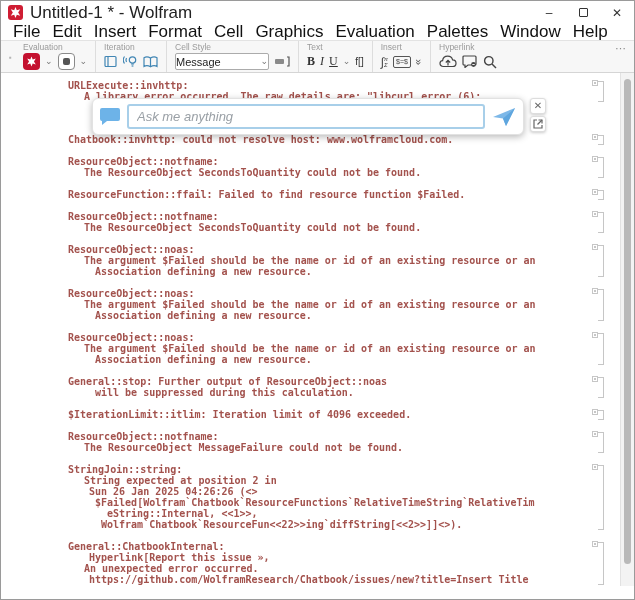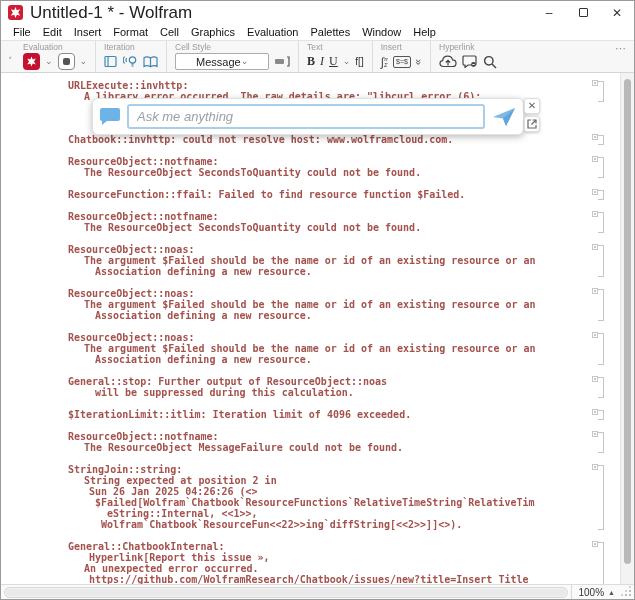--- a/index.html
+++ b/index.html
@@ -9,36 +9,36 @@
   
   .titlebar { height:23px; display:flex; align-items:center; background:#ffffff; padding-left:7px; }
   .app-logo { width:15px; height:15px; background:#cf1d33; border-radius:3px; display:flex; align-items:center; justify-content:center; margin-right:7px; flex:0 0 auto; }
   .title-text { font-size:17px; color:#222; flex:1 1 auto; white-space:nowrap; }
   .win-controls { display:flex; height:23px; }
   .win-btn { width:34px; height:23px; display:flex; align-items:center; justify-content:center; font-size:12px; color:#333; }
   .win-btn .maxbox { width:9px; height:9px; border:1px solid #333; border-radius:1px; display:block; }
 
   
   .menubar { height:16px; display:flex; align-items:center; padding-left:6px; background:#fff; }
-  .menu-item { font-size:11px; color:#111; padding:0 6px; white-space:nowrap; }
+  .menu-item { font-size:17px; color:#111; padding:0 6px; white-space:nowrap; }
 
   
   .toolbar { height:33px; background:#f7f7f7; border-top:1px solid #e3e3e3; border-bottom:1px solid #d5d5d5; display:flex; position:relative; padding-left:8px; }
   .tb-handle { width:6px; color:#b5b5b5; font-size:8px; line-height:33px; }
   .tb-section { padding:1px 8px 2px 8px; border-right:1px solid #ddd; display:flex; flex-direction:column; }
   .tb-section:last-of-type { border-right:none; }
   .tb-label { font-size:8.5px; color:#9a9a9a; height:11px; line-height:11px; white-space:nowrap; }
   .tb-icons { display:flex; align-items:center; gap:5px; height:19px; }
   .tb-btn { display:flex; align-items:center; justify-content:center; cursor:default; }
   .chev { color:#777; font-size:9px; line-height:9px; }
   .run-btn { width:17px; height:17px; background:#c4112f; border-radius:4px; color:#fff; }
   .abort-btn { width:17px; height:17px; border:1.5px solid #8a8a8a; border-radius:4px; background:#fff; display:flex; align-items:center; justify-content:center; }
   .abort-btn i { width:7px; height:7px; background:#555; border-radius:2px; display:block; }
   .blue-ic { color:#4186b4; }
-  .style-select { width:94px; height:17px; border:1px solid #ababab; border-radius:2px; background:#fff; font-size:11px; color:#222; display:flex; align-items:center; padding:0 20px; justify-content:space-between; }
+  .style-select { width:94px; height:17px; border:1px solid #ababab; border-radius:2px; background:#fff; font-size:11px; color:#222; display:flex; align-items:center; padding:0 0; justify-content:space-between; }
   .mini { font-size:10px; color:#555; white-space:nowrap; }
   .stack { display:flex; flex-direction:column; align-items:center; font-size:6px; line-height:6px; color:#555; }
   .bold-ic { font-weight:bold; font-family:"Liberation Serif", serif; font-size:12px; color:#333; }
   .ital-ic { font-style:italic; font-family:"Liberation Serif", serif; font-size:12px; color:#333; }
   .und-ic { text-decoration:underline; font-family:"Liberation Serif", serif; font-size:12px; color:#333; }
   .f-ic { font-size:10px; color:#333; }
   .int-ic { font-size:12px; color:#444; display:flex; align-items:center; }
   .int-ic .lims { display:flex; flex-direction:column; font-size:6px; line-height:6px; font-style:italic; }
   .inline-ic { border:1px solid #555; border-radius:2px; font-size:7px; color:#444; padding:0 2px; height:12px; line-height:11px; }
   .dblchev { transform:rotate(90deg); font-size:11px; color:#555; }
@@ -54,21 +54,21 @@
   .ind-3{padding-left:27px} .ind-4{padding-left:33px} .ind-5{padding-left:39px}
   .bracket { position:absolute; right:-14px; top:1px; bottom:0; width:6px; border:1px solid #c6c6c6; border-left:none; }
   .bicon { position:absolute; top:-2px; left:-6px; width:6px; height:6px; border:1px solid #c6c6c6; background:#fff; }
   .bicon::after { content:""; position:absolute; left:1px; top:1px; width:2px; height:2px; background:#c6c6c6; }
 
   
   .vscroll { position:absolute; top:0; right:0; bottom:0; width:14px; background:#f3f3f3; border-left:1px solid #e2e2e2; }
   .vthumb { position:absolute; top:6px; bottom:22px; left:3px; width:7px; background:#b9b9b9; border-radius:4px; }
 
   
-  .ask-overlay { position:absolute; left:91px; top:25px; display:flex; align-items:flex-start; gap:0; }
+  .ask-overlay { position:absolute; left:91px; top:25px; display:flex; align-items:flex-start; gap:6px; }
   .ask-card { width:432px; height:37px; background:#fff; border:1px solid #e2e2e2; border-radius:6px; box-shadow:0 2px 7px rgba(0,0,0,.28); display:flex; align-items:center; gap:6px; padding:0 6px; }
   .ask-input { flex:1 1 auto; height:25px; border:2px solid #a8cfe9; border-radius:3px; font-size:13px; font-style:italic; color:#333; padding:0 8px; outline:none; font-family:"Liberation Sans", sans-serif; }
   .ask-input::placeholder { color:#9aa0a6; font-style:italic; }
   .ask-side { display:flex; flex-direction:column; gap:2px; }
   .side-btn { width:16px; height:16px; background:#fff; border:1px solid #ddd; border-radius:3px; box-shadow:0 1px 3px rgba(0,0,0,.2); display:flex; align-items:center; justify-content:center; color:#666; font-size:10px; line-height:10px; }
 
   
   .statusbar { position:absolute; left:0; right:0; bottom:0; height:15px; background:#fafafa; border-top:1px solid #dcdcdc; display:flex; align-items:center; }
   .hscroll { flex:1 1 auto; height:11px; margin:0 3px; background:#f1f1f1; border:1px solid #d8d8d8; border-radius:6px; position:relative; }
   .hthumb { position:absolute; inset:1px; background:#e9e9e9; border-radius:5px; }
@@ -358,24 +358,14 @@
           <svg width="10" height="10" viewBox="0 0 10 10" stroke="#666" fill="none" stroke-width="1.2">
               <path d="M4 1 H1 V9 H9 V6"></path>
               <path d="M5.5 1 H9 V4.5"></path>
               <line x1="9" y1="1" x2="4.5" y2="5.5"></line>
             </svg>
         </span>
       </div>
     </div>
   </div>
 
-  <div class="statusbar">
-    <div class="hscroll">
-      <div class="hthumb"></div>
-    </div>
-    <div class="zoomctl">
-      <span>100%</span>
-      <span class="zoom-arrow">▲</span>
-    </div>
-    <div class="grip"></div>
-  </div>
 
 </div>
 
 </body></html>

